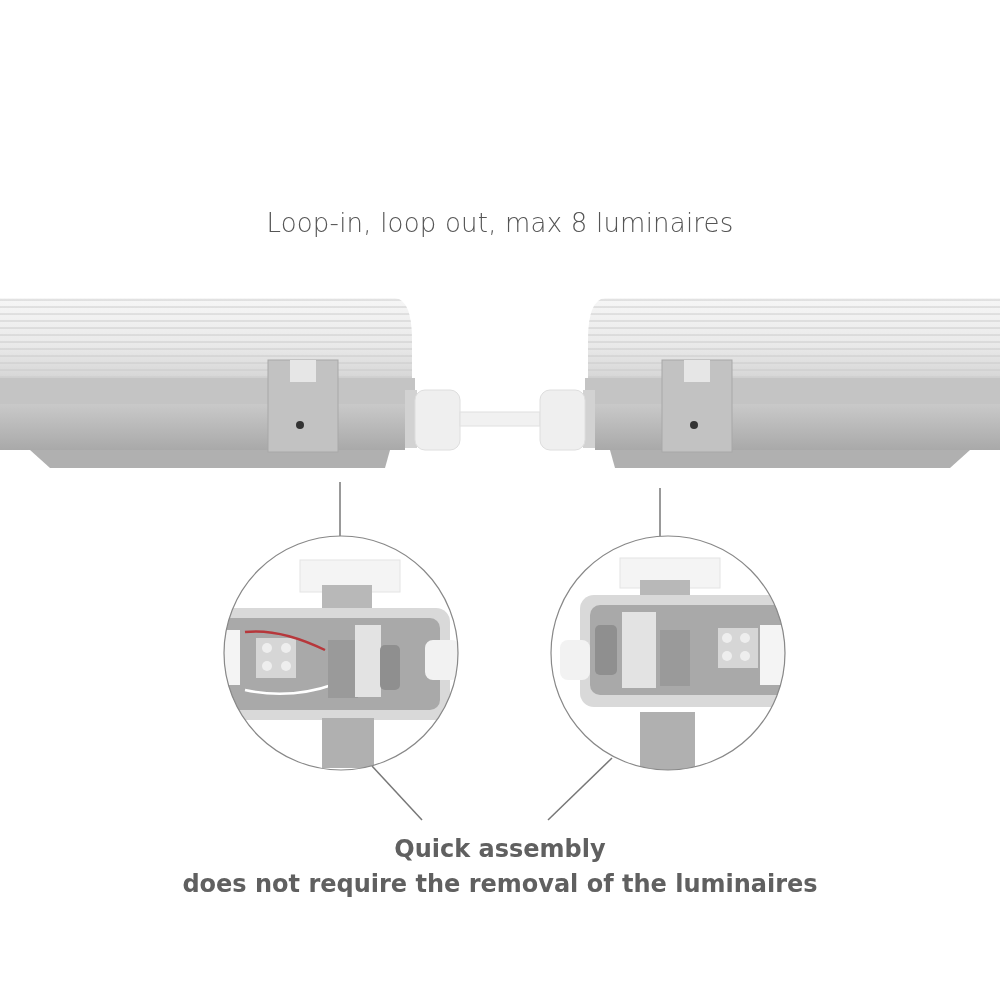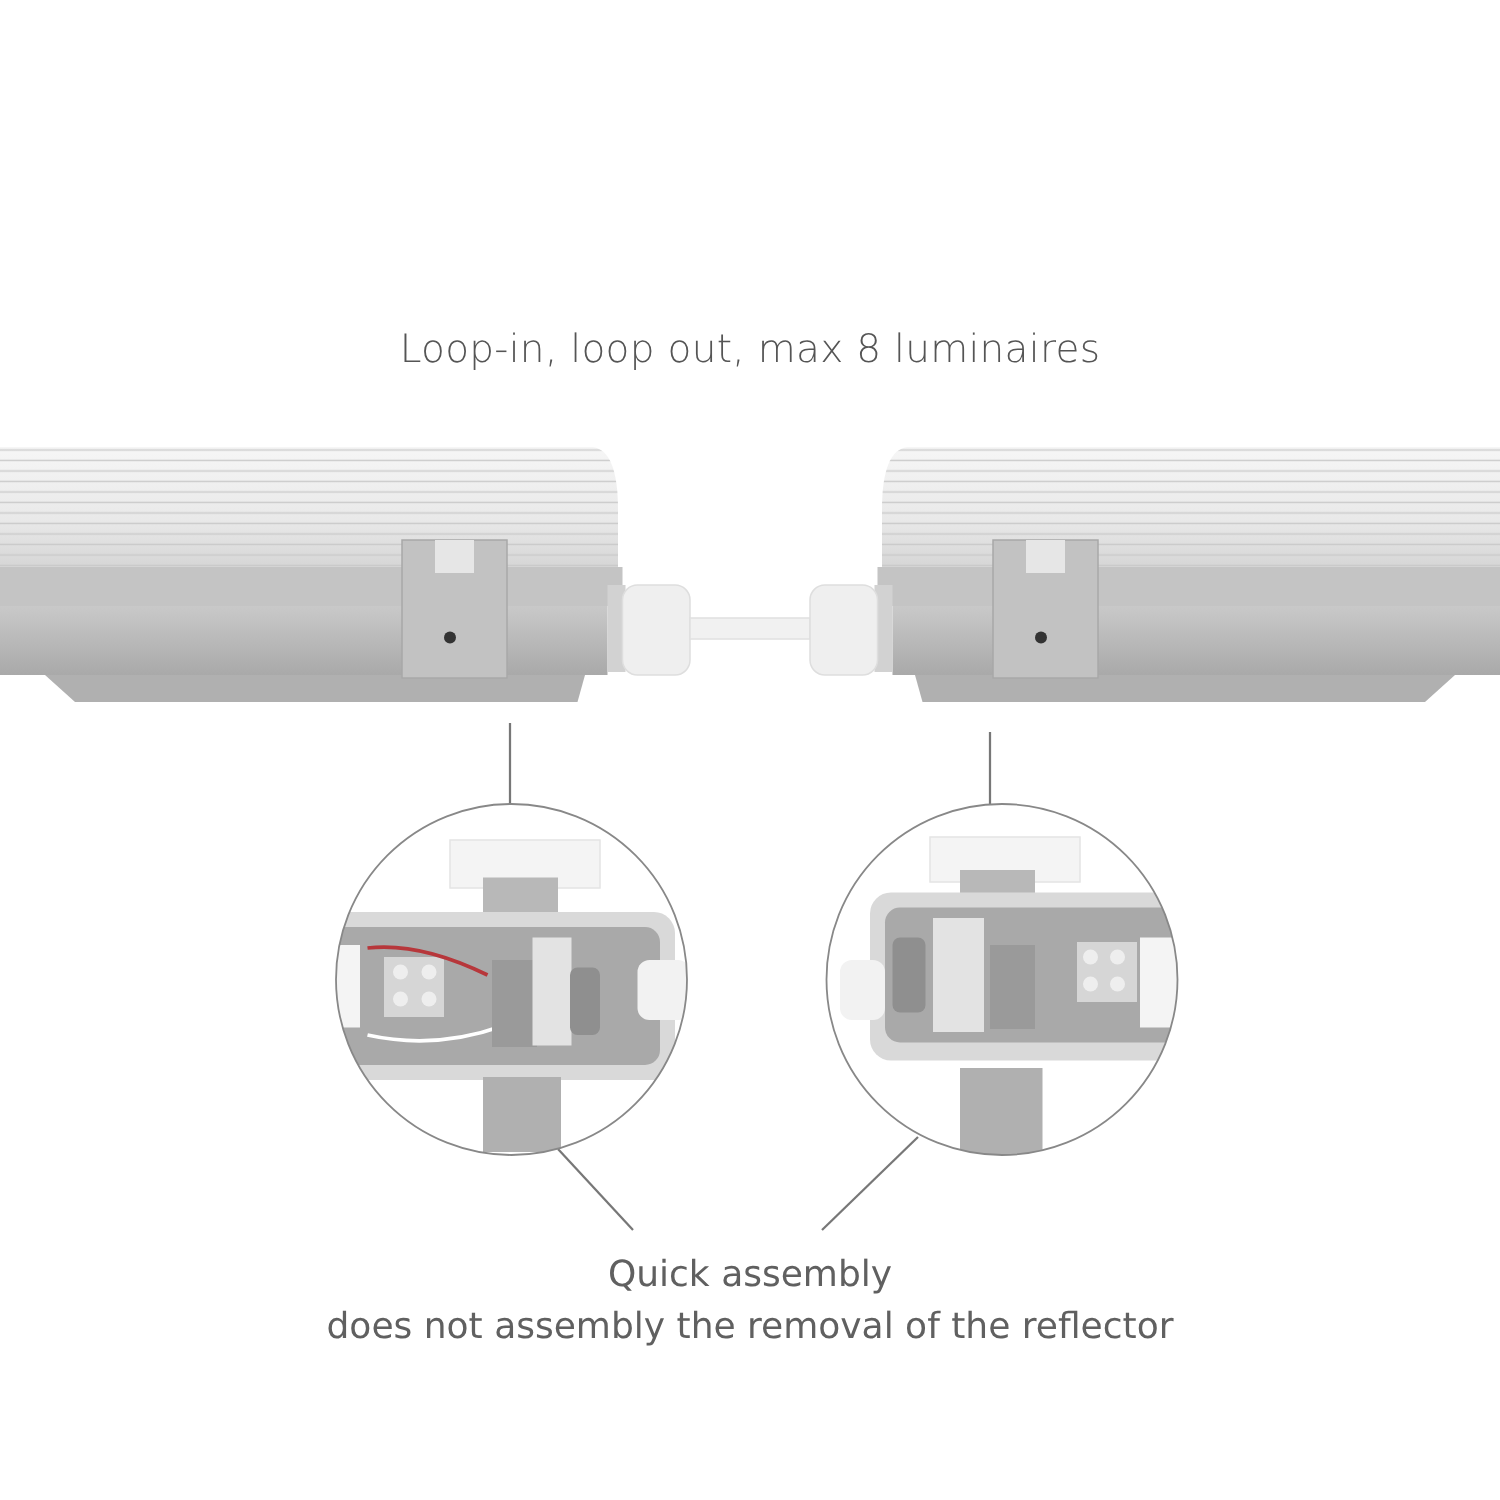--- a/index.html
+++ b/index.html
@@ -1,21 +1,21 @@
 <!DOCTYPE html>
 <html><head>
 <meta charset="utf-8">
 <style>
   html, body { margin:0; padding:0; background:#ffffff; }
   body { width:1000px; height:1000px; position:relative; overflow:hidden;
          font-family:"DejaVu Sans", sans-serif; color:#555555; }
-  .headline { position:absolute; top:218px; left:0; width:1000px; text-align:center;
+  .headline { position:absolute; top:208px; left:0; width:1000px; text-align:center;
               font-size:26px; letter-spacing:0.2px; color:#555; font-weight:300; }
   .caption { position:absolute; top:832px; left:0; width:1000px; text-align:center;
-             font-size:24px; line-height:35px; color:#606060; }
+             font-size:24px; line-height:35px; color:#606060;font-weight:bold; }
   svg.scene { position:absolute; left:0; top:0; }
 </style>
 </head>
 <body>
 
 <div class="headline">Loop-in, loop out, max 8 luminaires</div>
 
 <svg class="scene" width="1000" height="1000" viewBox="0 0 1000 1000">
   <defs>
     <linearGradient id="diff" x1="0" y1="0" x2="0" y2="1">
@@ -116,14 +116,14 @@
         <circle cx="745" cy="656" r="5" fill="#eee"></circle>
       <rect x="760" y="625" width="40" height="60" fill="#f4f4f4"></rect>
       <rect x="640" y="712" width="55" height="60" fill="#b0b0b0"></rect>
     </g>
     <circle cx="668" cy="653" r="117" fill="none" stroke="#888" stroke-width="1.2"></circle>
   </g>
 </svg>
 
 <div class="caption">
   <div>Quick assembly</div>
-  <div>does not assembly the removal of the reflector</div>
+  <div>does not require the removal of the luminaires</div>
 </div>
 
 </body></html>

